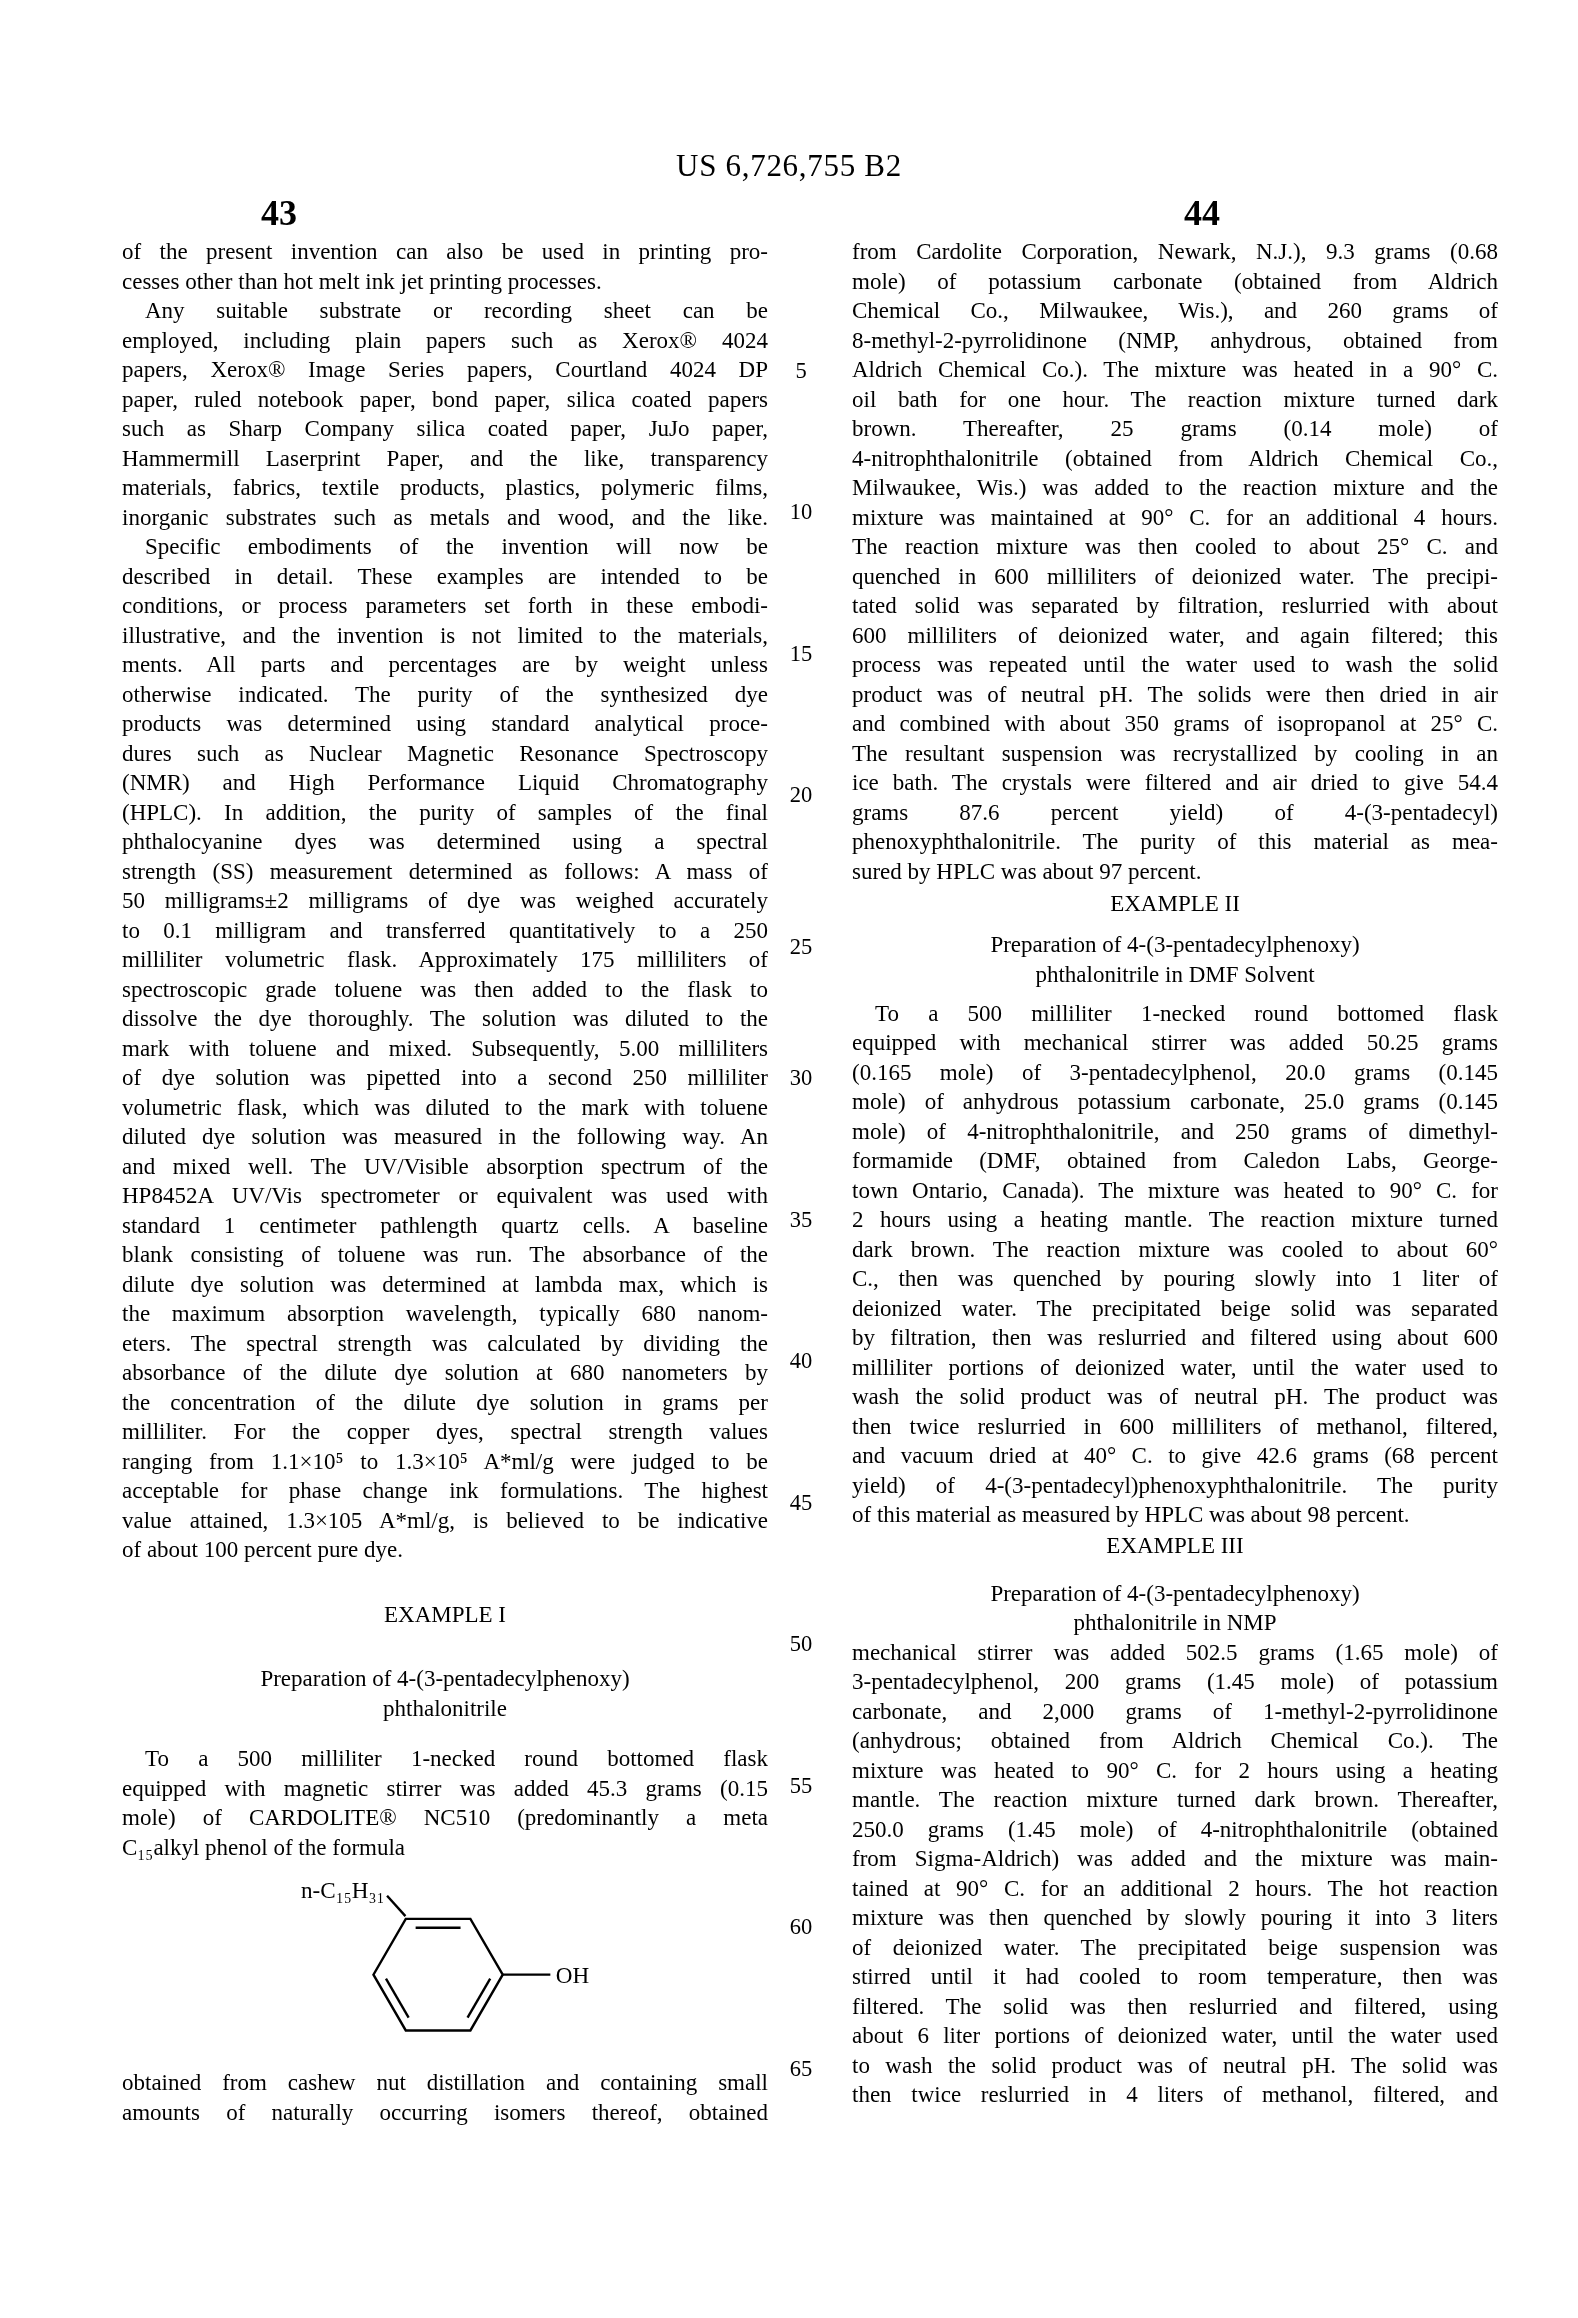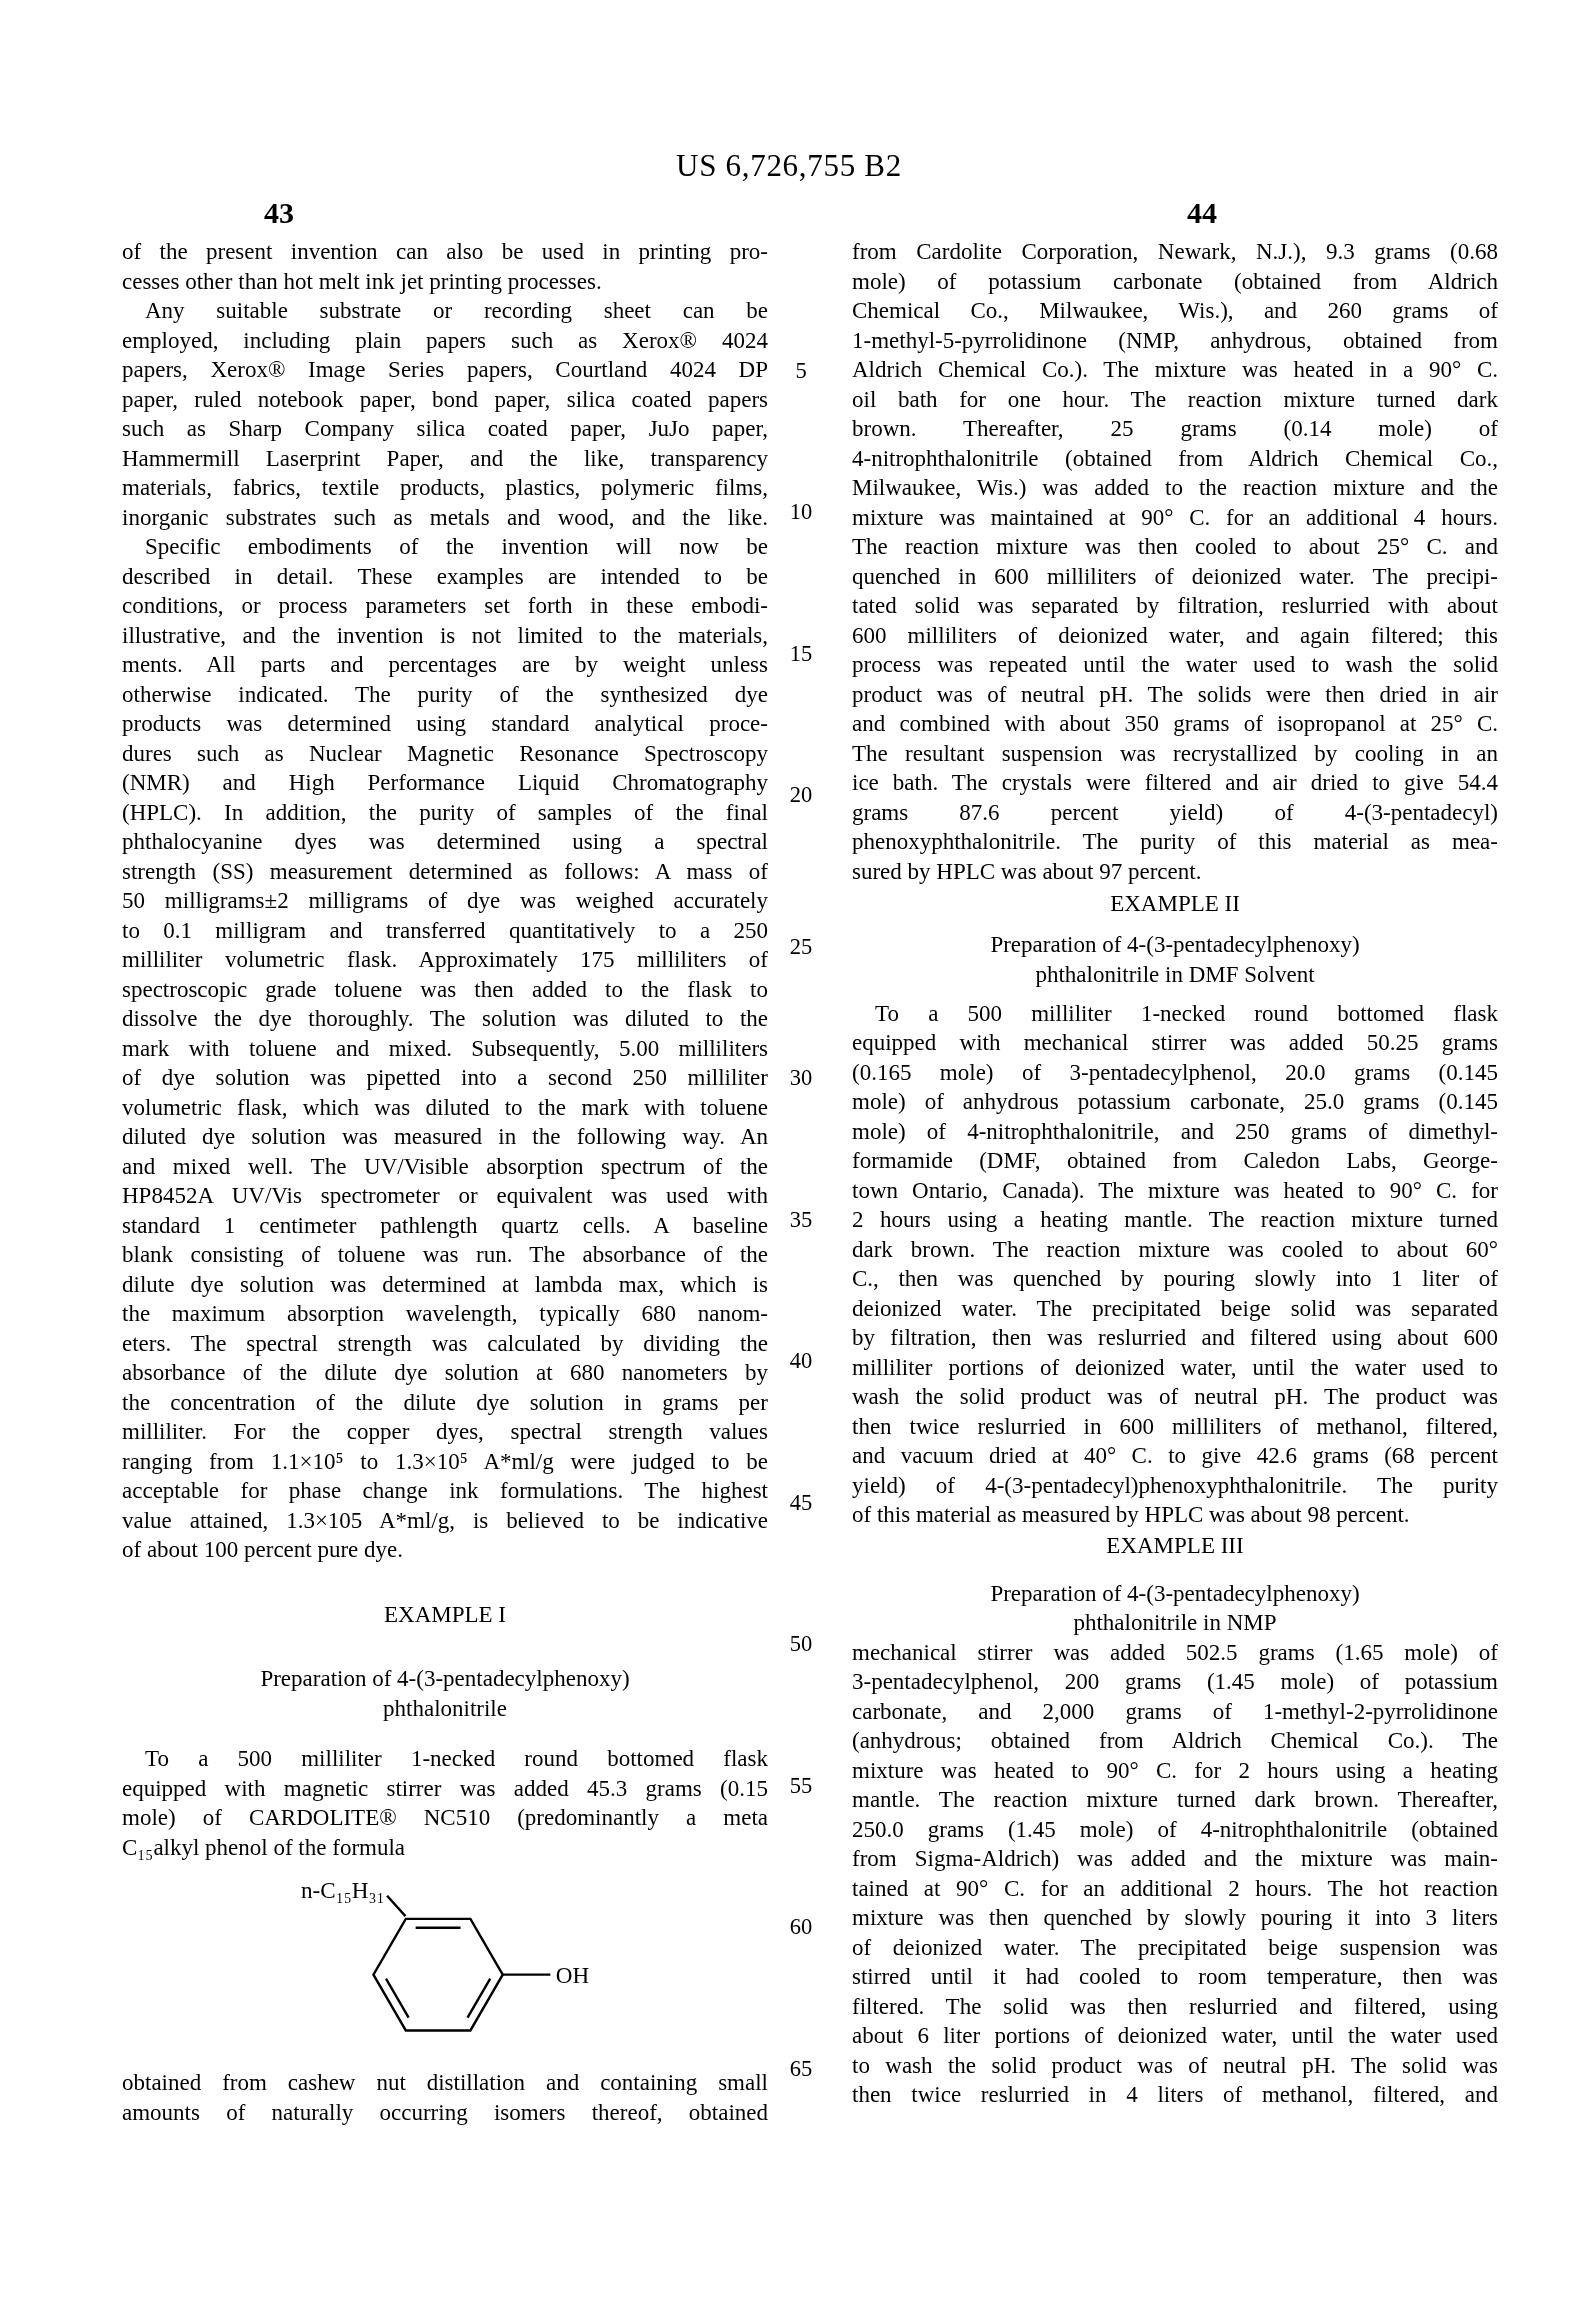--- a/index.html
+++ b/index.html
@@ -10,21 +10,21 @@
     font-family:"Liberation Serif","DejaVu Serif",serif;
   }
   .page { position:absolute; left:0; top:0; width:1578px; height:2286px; overflow:hidden; }
 
   .patent-header {
     position:absolute; top:148px; left:0; width:1578px;
     text-align:center; font-size:31px; line-height:35px; letter-spacing:0.7px;
   }
   .colnum {
     position:absolute; top:196px; width:150px;
-    text-align:center; font-size:30px; line-height:34px; font-weight:bold;
+    text-align:center; font-size:36px; line-height:34px; font-weight:bold;
   }
   #colnum-left  { left:204px; }
   #colnum-right { left:1127px; }
 
   .column { position:absolute; top:237px; font-size:23px; }
   #col-left  { left:122px;  width:646px; }
   #col-right { left:852px; width:646px; }
 
   .line {
     height:29.5px; line-height:29.5px;
@@ -126,21 +126,21 @@
     </svg>
   </div>
 </div>
       <div class="line">obtained from cashew nut distillation and containing small</div>
       <div class="line">amounts of naturally occurring isomers thereof, obtained</div>
     </div>
   <div class="column" id="col-right">
       <div class="line">from Cardolite Corporation, Newark, N.J.), 9.3 grams (0.68</div>
       <div class="line">mole) of potassium carbonate (obtained from Aldrich</div>
       <div class="line">Chemical Co., Milwaukee, Wis.), and 260 grams of</div>
-      <div class="line">1-methyl-5-pyrrolidinone (NMP, anhydrous, obtained from</div>
+      <div class="line">8-methyl-2-pyrrolidinone (NMP, anhydrous, obtained from</div>
       <div class="line">Aldrich Chemical Co.). The mixture was heated in a 90° C.</div>
       <div class="line">oil bath for one hour. The reaction mixture turned dark</div>
       <div class="line">brown. Thereafter, 25 grams (0.14 mole) of</div>
       <div class="line">4-nitrophthalonitrile (obtained from Aldrich Chemical Co.,</div>
       <div class="line">Milwaukee, Wis.) was added to the reaction mixture and the</div>
       <div class="line">mixture was maintained at 90° C. for an additional 4 hours.</div>
       <div class="line">The reaction mixture was then cooled to about 25° C. and</div>
       <div class="line">quenched in 600 milliliters of deionized water. The precipi-</div>
       <div class="line">tated solid was separated by filtration, reslurried with about</div>
       <div class="line">600 milliliters of deionized water, and again filtered; this</div>

